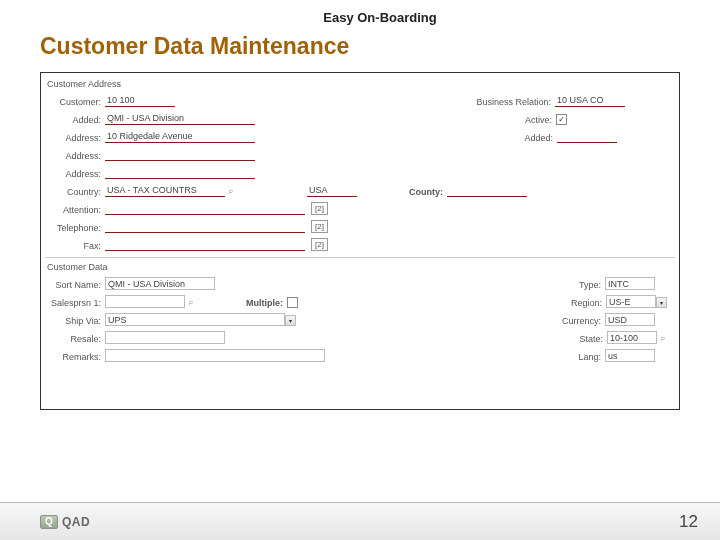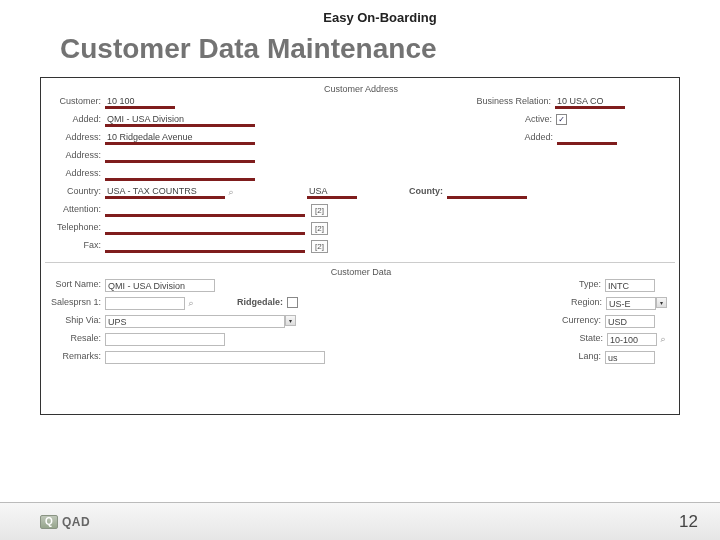--- a/index.html
+++ b/index.html
@@ -12,61 +12,60 @@
     overflow: hidden;
   }
   .header-sub {
     font-size: 13px;
     font-weight: bold;
     color: #222;
     padding: 10px 0 4px 40px;
     text-align: center;
   }
   .header-main {
-    font-size: 28px;
+    font-size: 23px;
     font-weight: bold;
-    color: #737373;
-    padding: 4px 0 12px 60px;
+    color: #a16207;
+    padding: 4px 0 12px 40px;
   }
   .panel {
     border: 1px solid #333;
     margin: 0 40px;
     background: #fff;
     font-size: 9px;
     color: #444;
     padding: 2px 4px 8px 4px;
     position: relative;
     height: 338px;
     overflow: hidden;
   }
   .group-label {
     font-size: 9px;
     color: #555;
     margin: 4px 0 2px 2px;
-    text-align: center;
   }
   .row {
     display: flex;
-    align-items: flex-start;
+    align-items: flex-end;
     height: 16px;
     margin-bottom: 2px;
   }
   .lbl {
     text-align: right;
     padding-right: 4px;
     color: #555;
     font-size: 9px;
   }
   .w60 { width: 60px; }
   .w55 { width: 55px; }
   .w50 { width: 50px; font-weight: bold; }
   .w45 { width: 45px; }
   .w40 { width: 40px; }
   .val {
-    border-bottom: 3px solid #7f1d1d;
+    border-bottom: 1px solid #7f1d1d;
     font-size: 9px;
     color: #444;
     height: 13px;
     padding: 0 2px;
     display: inline-flex;
     align-items: center;
     background: #fff;
   }
   .inp {
     border: 1px solid #bbb;
@@ -230,21 +229,21 @@
     <span class="lbl w45">Type:</span>
     <span class="inp" style="width:50px">INTC</span>
     <span style="width:20px"></span>
   </div>
 
   <div class="row">
     <span class="lbl w60">Salesprsn 1:</span>
     <span class="inp" style="width:80px"></span>
     <span class="mag">⌕</span>
     <span style="width:40px"></span>
-    <span class="lbl w50">Ridgedale:</span>
+    <span class="lbl w50">Multiple:</span>
     <span class="chk"></span>
     <span class="flex1"></span>
     <span class="lbl w45">Region:</span>
     <span class="inp" style="width:50px">US-E</span>
     <span class="dd">▾</span>
     <span style="width:8px"></span>
   </div>
 
   <div class="row">
     <span class="lbl w60">Ship Via:</span>

